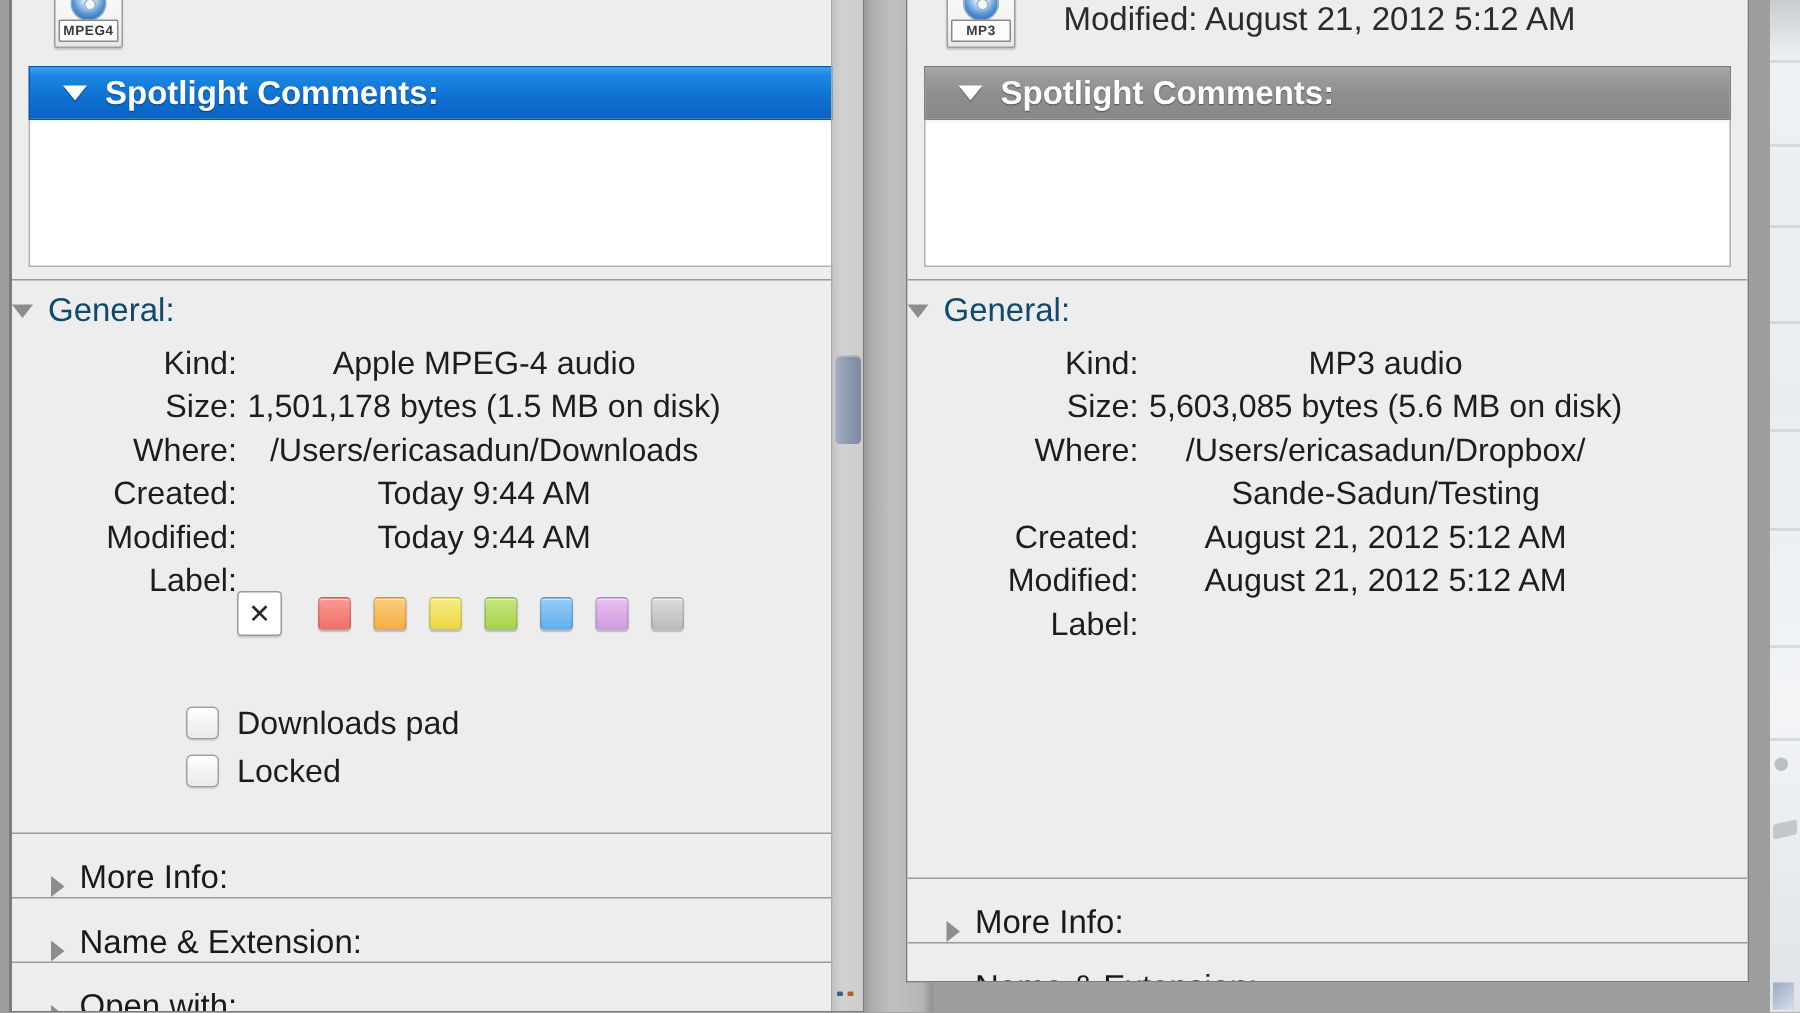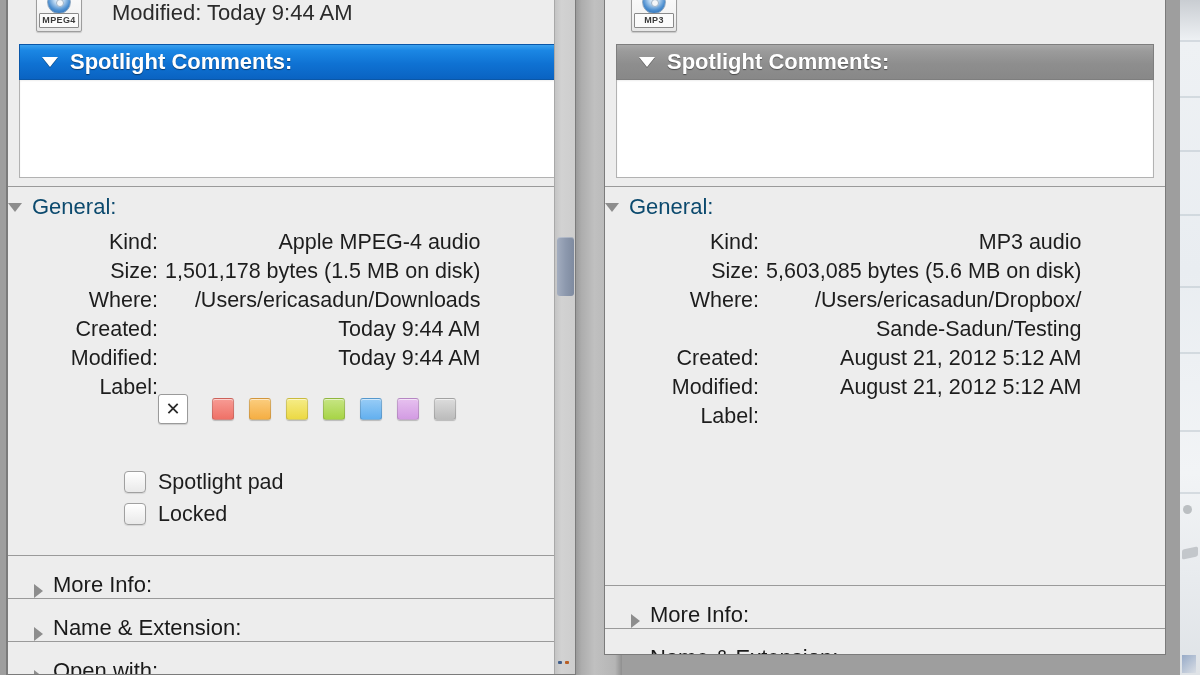--- a/index.html
+++ b/index.html
@@ -129,21 +129,21 @@
     border-top:9px solid #8d8d8d;flex:0 0 auto;
   }
   .tri-r-gray{
     width:0;height:0;border-top:7px solid transparent;border-bottom:7px solid transparent;
     border-left:9px solid #8d8d8d;flex:0 0 auto;
   }
 
   table.kv{border-collapse:collapse;font-size:21.5px;color:#1d1d1d;}
   table.kv td{padding:0;vertical-align:top;line-height:29px;white-space:nowrap;}
   table.kv td.k{text-align:right;padding-right:7px;color:#1d1d1d;}
-  table.kv td.v{text-align:right;color:#1d1d1d;}
+  table.kv td.v{text-align:center;color:#1d1d1d;}
   table.kv td.v .wrap2{display:block;}
 
   .kv-wrap{position:absolute;}
   .win.left .kv-wrap{left:32px;top:228px;}
   .win.right .kv-wrap{left:34px;top:228px;}
   .win.left table.kv td.k{width:118px;}
   .win.right table.kv td.k{width:120px;}
 
   
   .label-row{position:absolute;display:flex;align-items:center;}
@@ -232,24 +232,20 @@
 
   <div class="win left">
     <div class="body">
 
       <div class="ident">
         <div class="ficon">
           <div class="sheet"></div>
           <div class="disc"></div>
           <div class="badge">MPEG4</div>
         </div>
-        <div class="mod-line">
-          <span>Modified:</span>
-          <span>Today 9:44 AM</span>
-        </div>
       </div>
 
       <div class="spot">
         <div class="bar active">
           <span class="tri-d"></span>
           <span>Spotlight Comments:</span>
         </div>
         <div class="field"></div>
       </div>
 
@@ -302,21 +298,21 @@
         <div class="swatch" style="background:linear-gradient(180deg,#f5ec86,#ecd944)"></div>
         <div class="swatch" style="background:linear-gradient(180deg,#c6e583,#a7d446)"></div>
         <div class="swatch" style="background:linear-gradient(180deg,#97ccf6,#63b0ef)"></div>
         <div class="swatch" style="background:linear-gradient(180deg,#e6c0ef,#d39ce3)"></div>
         <div class="swatch" style="background:linear-gradient(180deg,#dcdcdc,#bcbcbc)"></div>
       </div>
 
       <div class="checks">
         <div class="chk-row">
           <span class="chkbox"></span>
-          <span class="chk-label">Spotlight pad</span>
+          <span class="chk-label">Downloads pad</span>
         </div>
         <div class="chk-row">
           <span class="chkbox"></span>
           <span class="chk-label">Locked</span>
         </div>
       </div>
 
       <div class="collapsed" style="top:555px">
         <span class="tri-r-gray"></span>
         <span>More Info:</span>
@@ -342,20 +338,24 @@
   </div>
 
   <div class="win right">
     <div class="body">
 
       <div class="ident">
         <div class="ficon">
           <div class="sheet"></div>
           <div class="disc"></div>
           <div class="badge">MP3</div>
+        </div>
+        <div class="mod-line">
+          <span>Modified:</span>
+          <span>August 21, 2012 5:12 AM</span>
         </div>
       </div>
 
       <div class="spot">
         <div class="bar inactive">
           <span class="tri-d"></span>
           <span>Spotlight Comments:</span>
         </div>
         <div class="field"></div>
       </div>

